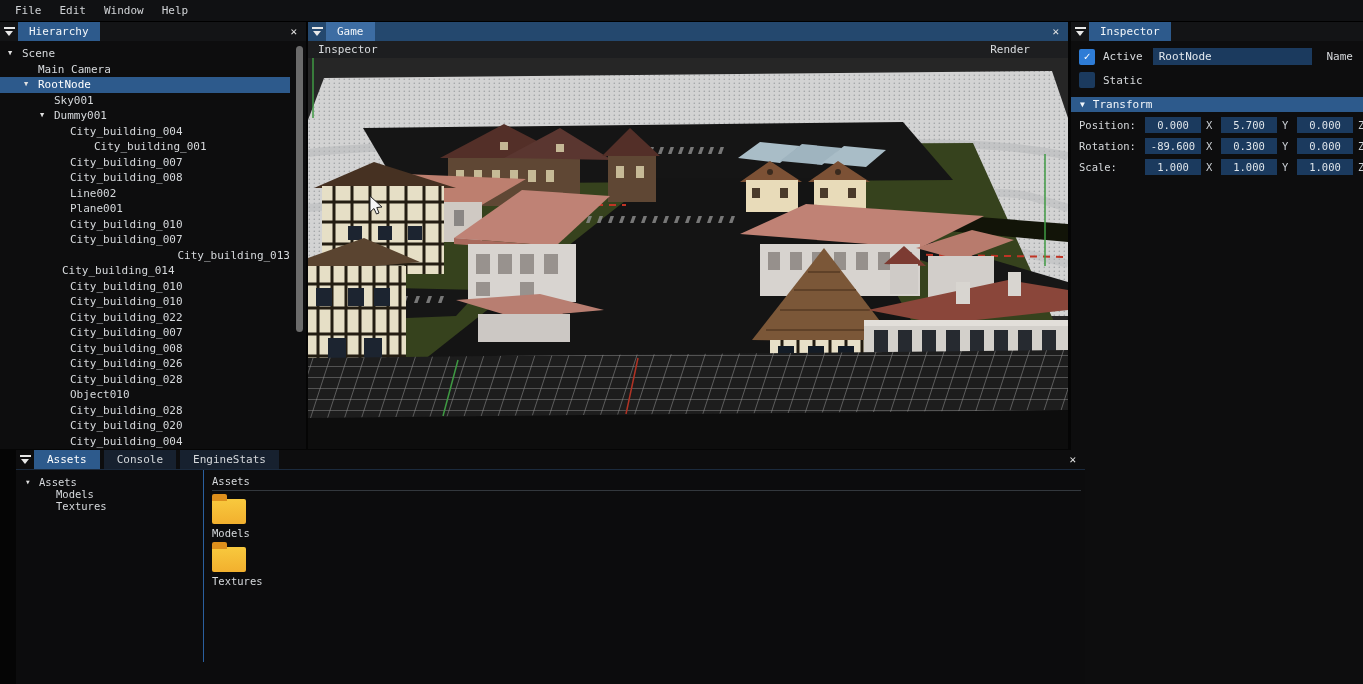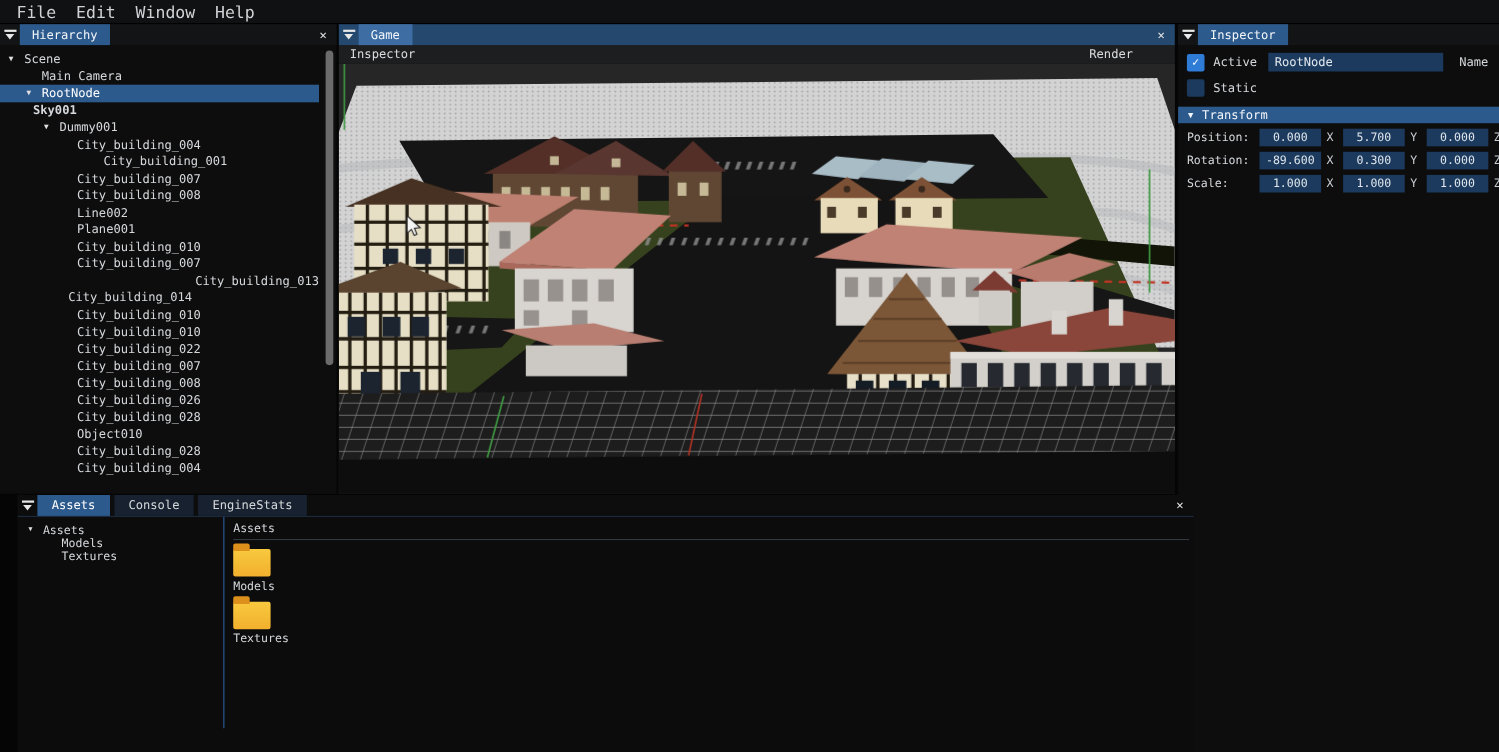--- a/index.html
+++ b/index.html
@@ -1,21 +1,21 @@
 <!DOCTYPE html>
 <html style="--accent: #2d5a8c; --accent-bright: #3d6da3; --header-blue: #24486e; --input-bg: #1b3a5e; --check-blue: #2e7cd6; --tab-dark: #17212f; --folder: #f2b02e; --folder-flap: #dd8f1c; --divider: #2a5f9e; --viewport-sky: #d3d3d3; --viewport-ground: #36421d; --viewport-road: #141414;"><head>
 <meta charset="utf-8">
 <style>
   html,body{margin:0;padding:0}
   body{width:1363px;height:684px;position:relative;background:#050505;overflow:hidden;
        font-family:"DejaVu Sans Mono","Liberation Mono",monospace;color:#d6d9dc;}
   
   .menubar{position:absolute;left:0;top:0;width:100%;height:22px;background:#101113;
            display:flex;align-items:center;padding-left:6px;box-sizing:border-box;border-bottom:1px solid #000}
-  .menu-item{padding:2px 9px;font-size:15px;color:#d0d3d6;cursor:default}
+  .menu-item{padding:2px 9px;font-size:11px;color:#d0d3d6;cursor:default}
   
   .panel{position:absolute;background:#0d0d0e;box-sizing:border-box}
   .hdr{height:19px;background:#131416;display:flex;align-items:stretch;position:relative}
   .hdr.blue{background:var(--header-blue)}
   .pmenu-wrap{width:18px;display:flex;align-items:center;justify-content:center}
   .pmenu{width:11px;height:11px;position:relative}
   .pmenu::before{content:'';position:absolute;top:1px;left:0;right:0;height:2px;background:#e8e8e8}
   .pmenu::after{content:'';position:absolute;top:5px;left:1px;width:0;height:0;
                 border-left:4.5px solid transparent;border-right:4.5px solid transparent;border-top:5.5px solid #e8e8e8}
   .tab{display:flex;align-items:center;padding:0 11px;background:var(--accent);color:#f2f6fa;font-size:11px}
@@ -109,21 +109,21 @@
         <div class="trow" style="padding-left: 24px;">
           <span class="arr"></span>
           <span>Main Camera</span>
         </div>
 
         <div class="trow sel" style="padding-left: 24px;">
           <span class="arr">▼</span>
           <span>RootNode</span>
         </div>
 
-        <div class="trow" style="padding-left: 16px; font-weight: bold;">
+        <div class="trow" style="padding-left: 40px;">
           <span class="arr"></span>
           <span>Sky001</span>
         </div>
 
         <div class="trow" style="padding-left: 40px;">
           <span class="arr">▼</span>
           <span>Dummy001</span>
         </div>
 
         <div class="trow" style="padding-left: 56px;">
@@ -214,20 +214,24 @@
         <div class="trow" style="padding-left: 56px;">
           <span class="arr"></span>
           <span>Object010</span>
         </div>
 
         <div class="trow" style="padding-left: 56px;">
           <span class="arr"></span>
           <span>City_building_028</span>
         </div>
 
+        <div class="trow" style="padding-left: 56px;">
+          <span class="arr"></span>
+          <span>City_building_020</span>
+        </div>
 
         <div class="trow" style="padding-left: 56px;">
           <span class="arr"></span>
           <span>City_building_004</span>
         </div>
       </div>
     <div class="vscroll"></div>
   </div>
 </div>
 

